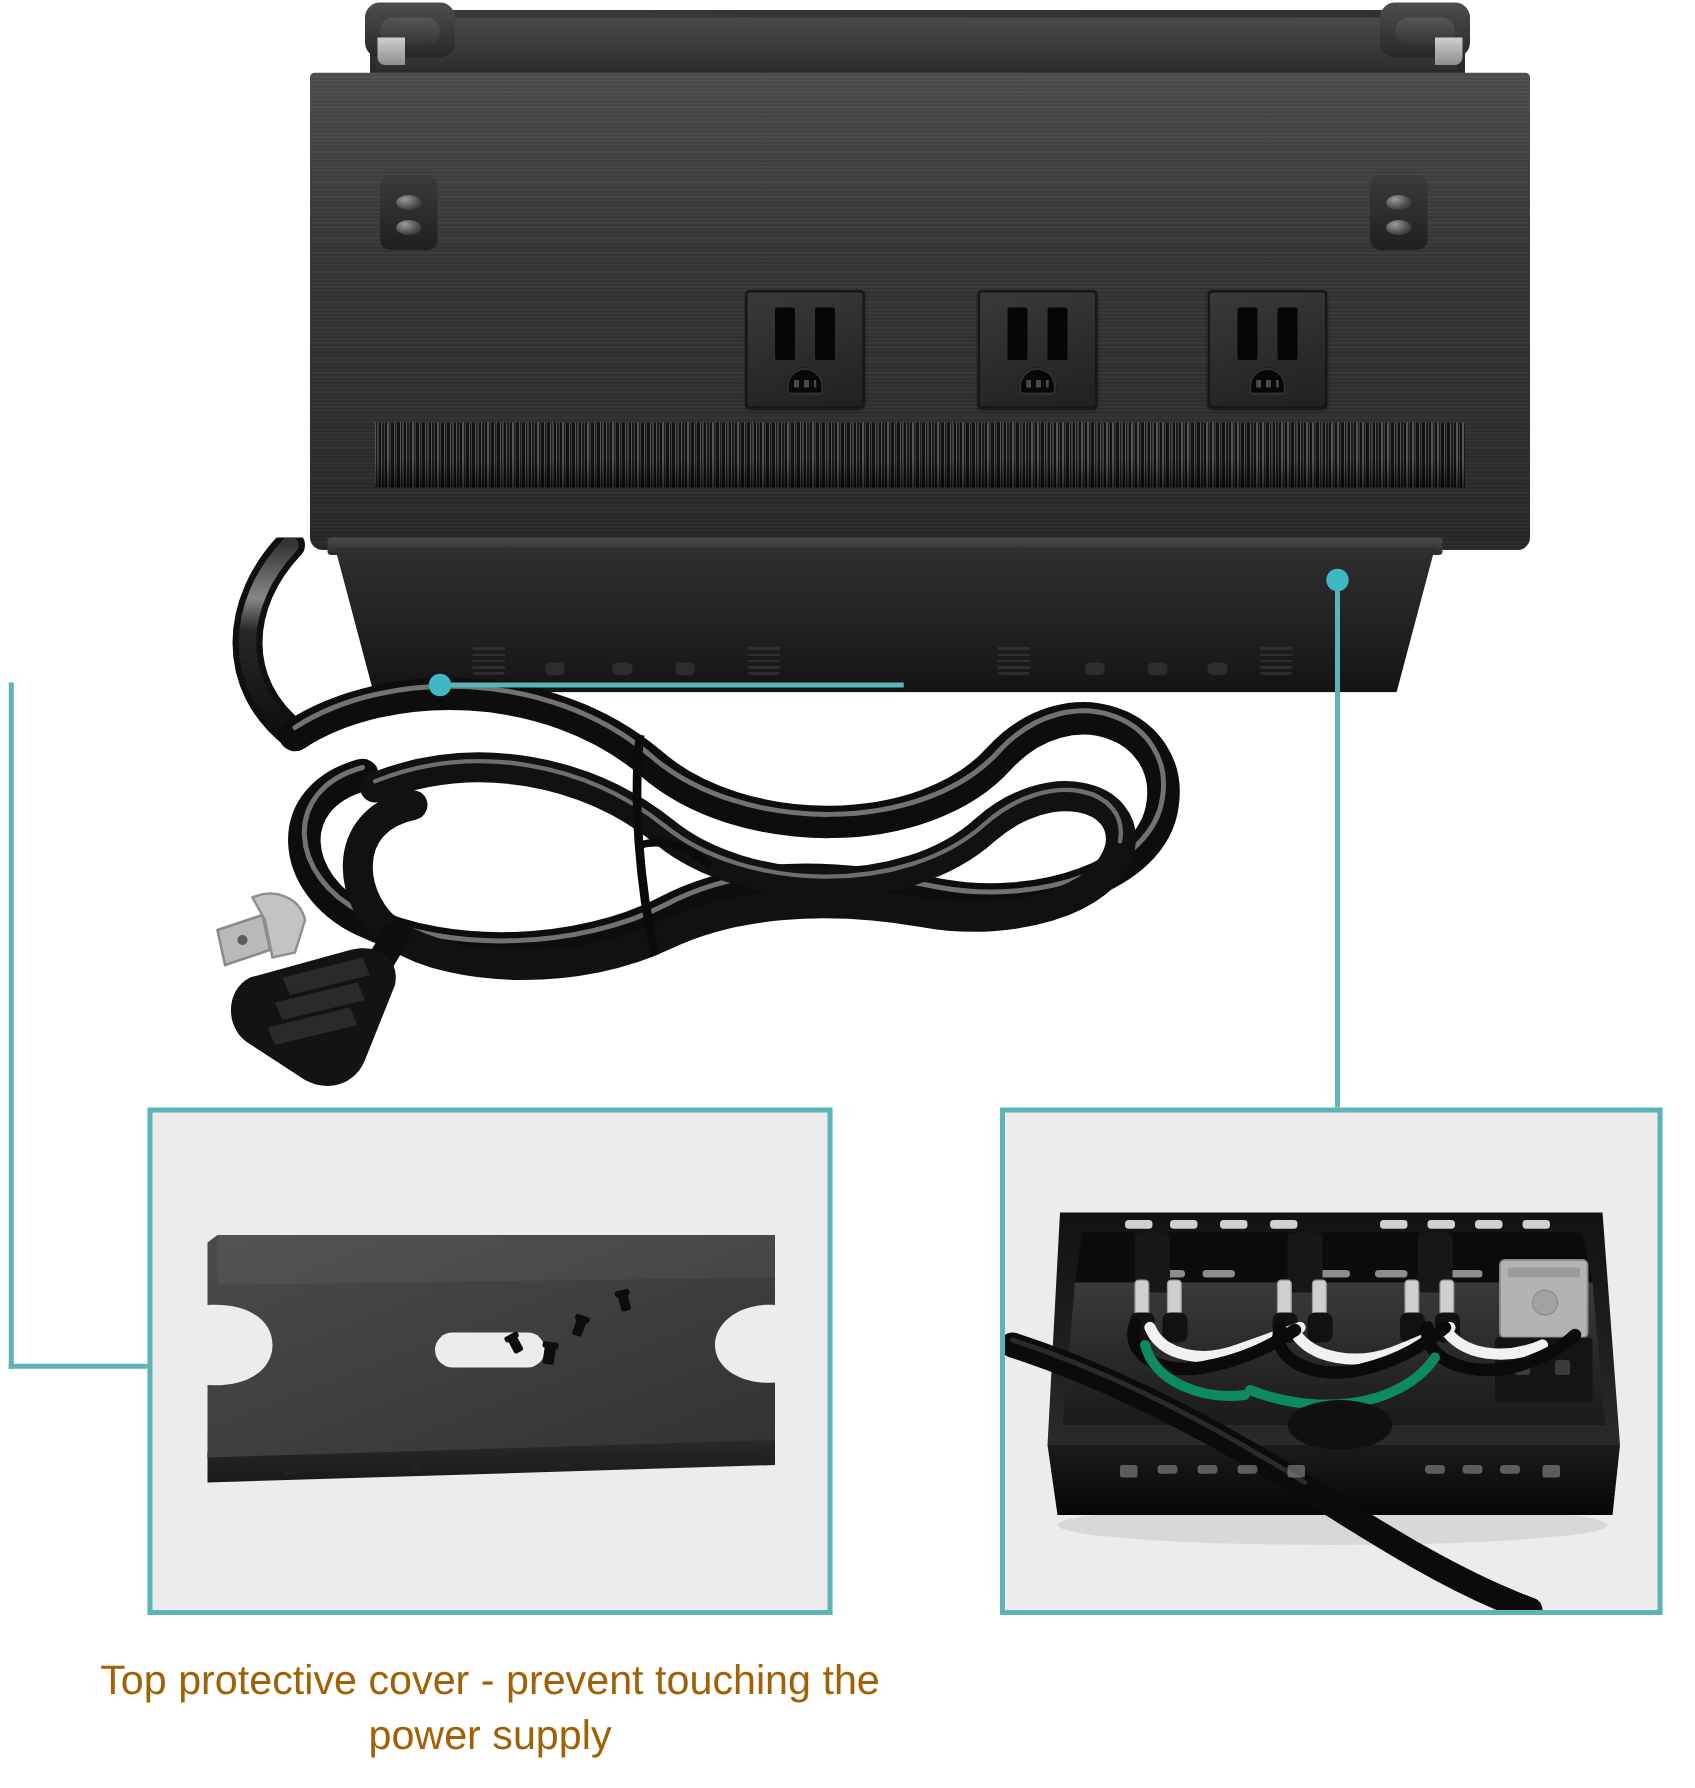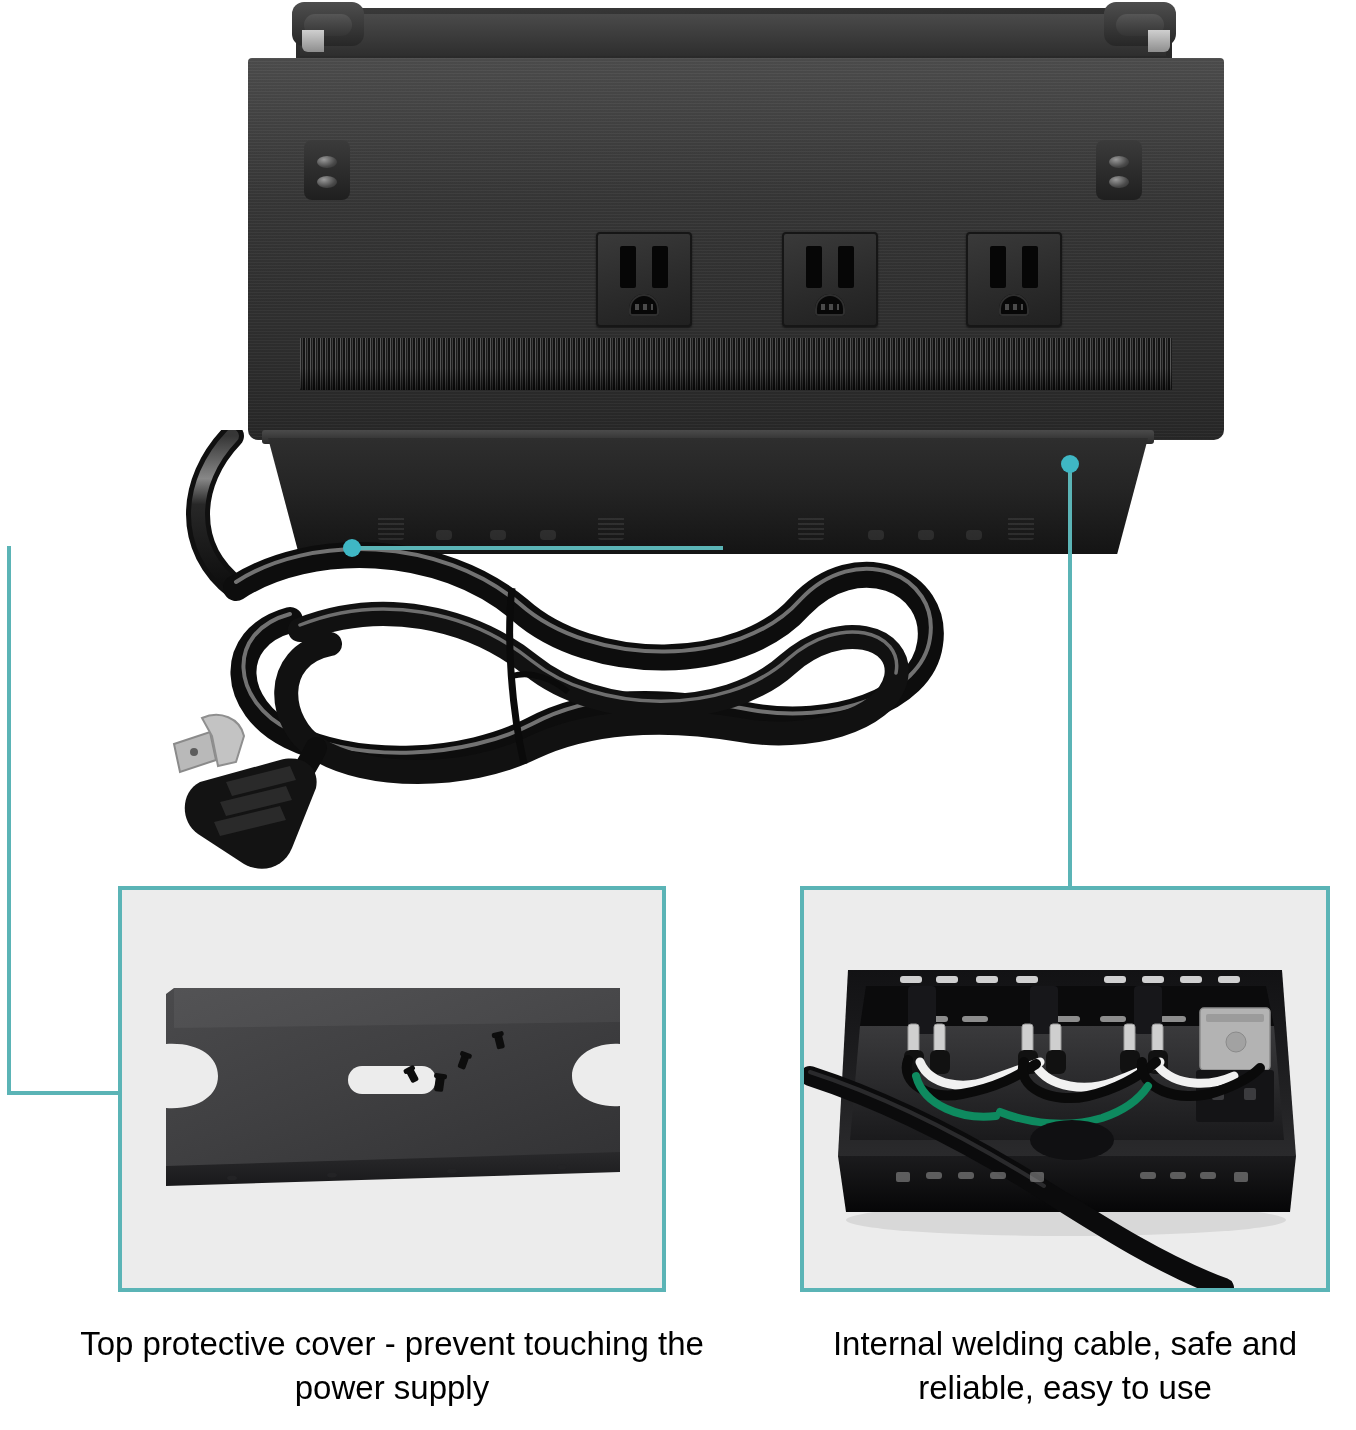--- a/index.html
+++ b/index.html
@@ -210,21 +210,21 @@
     position: absolute;
     border: 4px solid #5BB4B6;
     background: #ECECEC;
     overflow: hidden;
   }
   .panel.left  { left: 118px; top: 886px; width: 548px; height: 406px; }
   .panel.right { left: 800px; top: 886px; width: 530px; height: 406px; }
 
   .caption {
     position: absolute;
-    color: #000000;
+    color: #a16207;
     font-size: 33px;
     line-height: 44px;
     text-align: center;
     font-family: "Liberation Sans", sans-serif;
   }
   .caption.left  { left: 60px;  top: 1322px; width: 664px; }
   .caption.right { left: 786px; top: 1322px; width: 558px; }
 
   
   .cover-plate { position: absolute; left: 0; top: 0; width: 100%; height: 100%; }
@@ -515,15 +515,14 @@
         <rect x="186" y="282" width="16" height="7" rx="3"></rect>
         <rect x="226" y="282" width="14" height="10" rx="2"></rect>
         <rect x="336" y="282" width="16" height="7" rx="3"></rect>
         <rect x="366" y="282" width="16" height="7" rx="3"></rect>
         <rect x="396" y="282" width="16" height="7" rx="3"></rect>
         <rect x="430" y="282" width="14" height="10" rx="2"></rect>
       </g>
     </svg>
   </div>
 
-  <div class="caption right">Internal welding cable, safe and reliable, easy to use</div>
 
 </div>
 
 </body></html>

